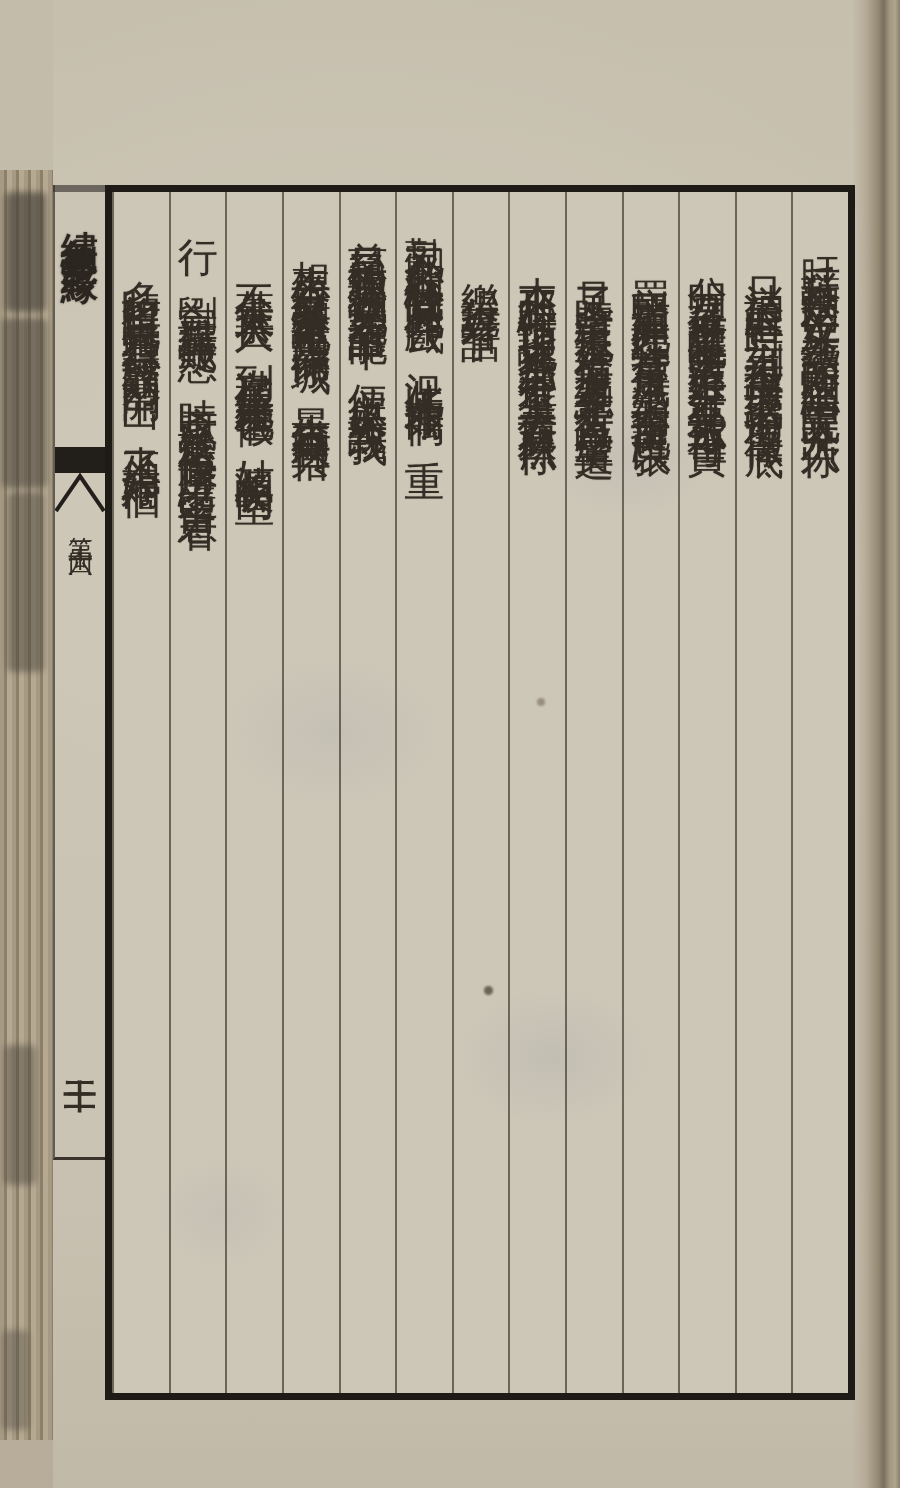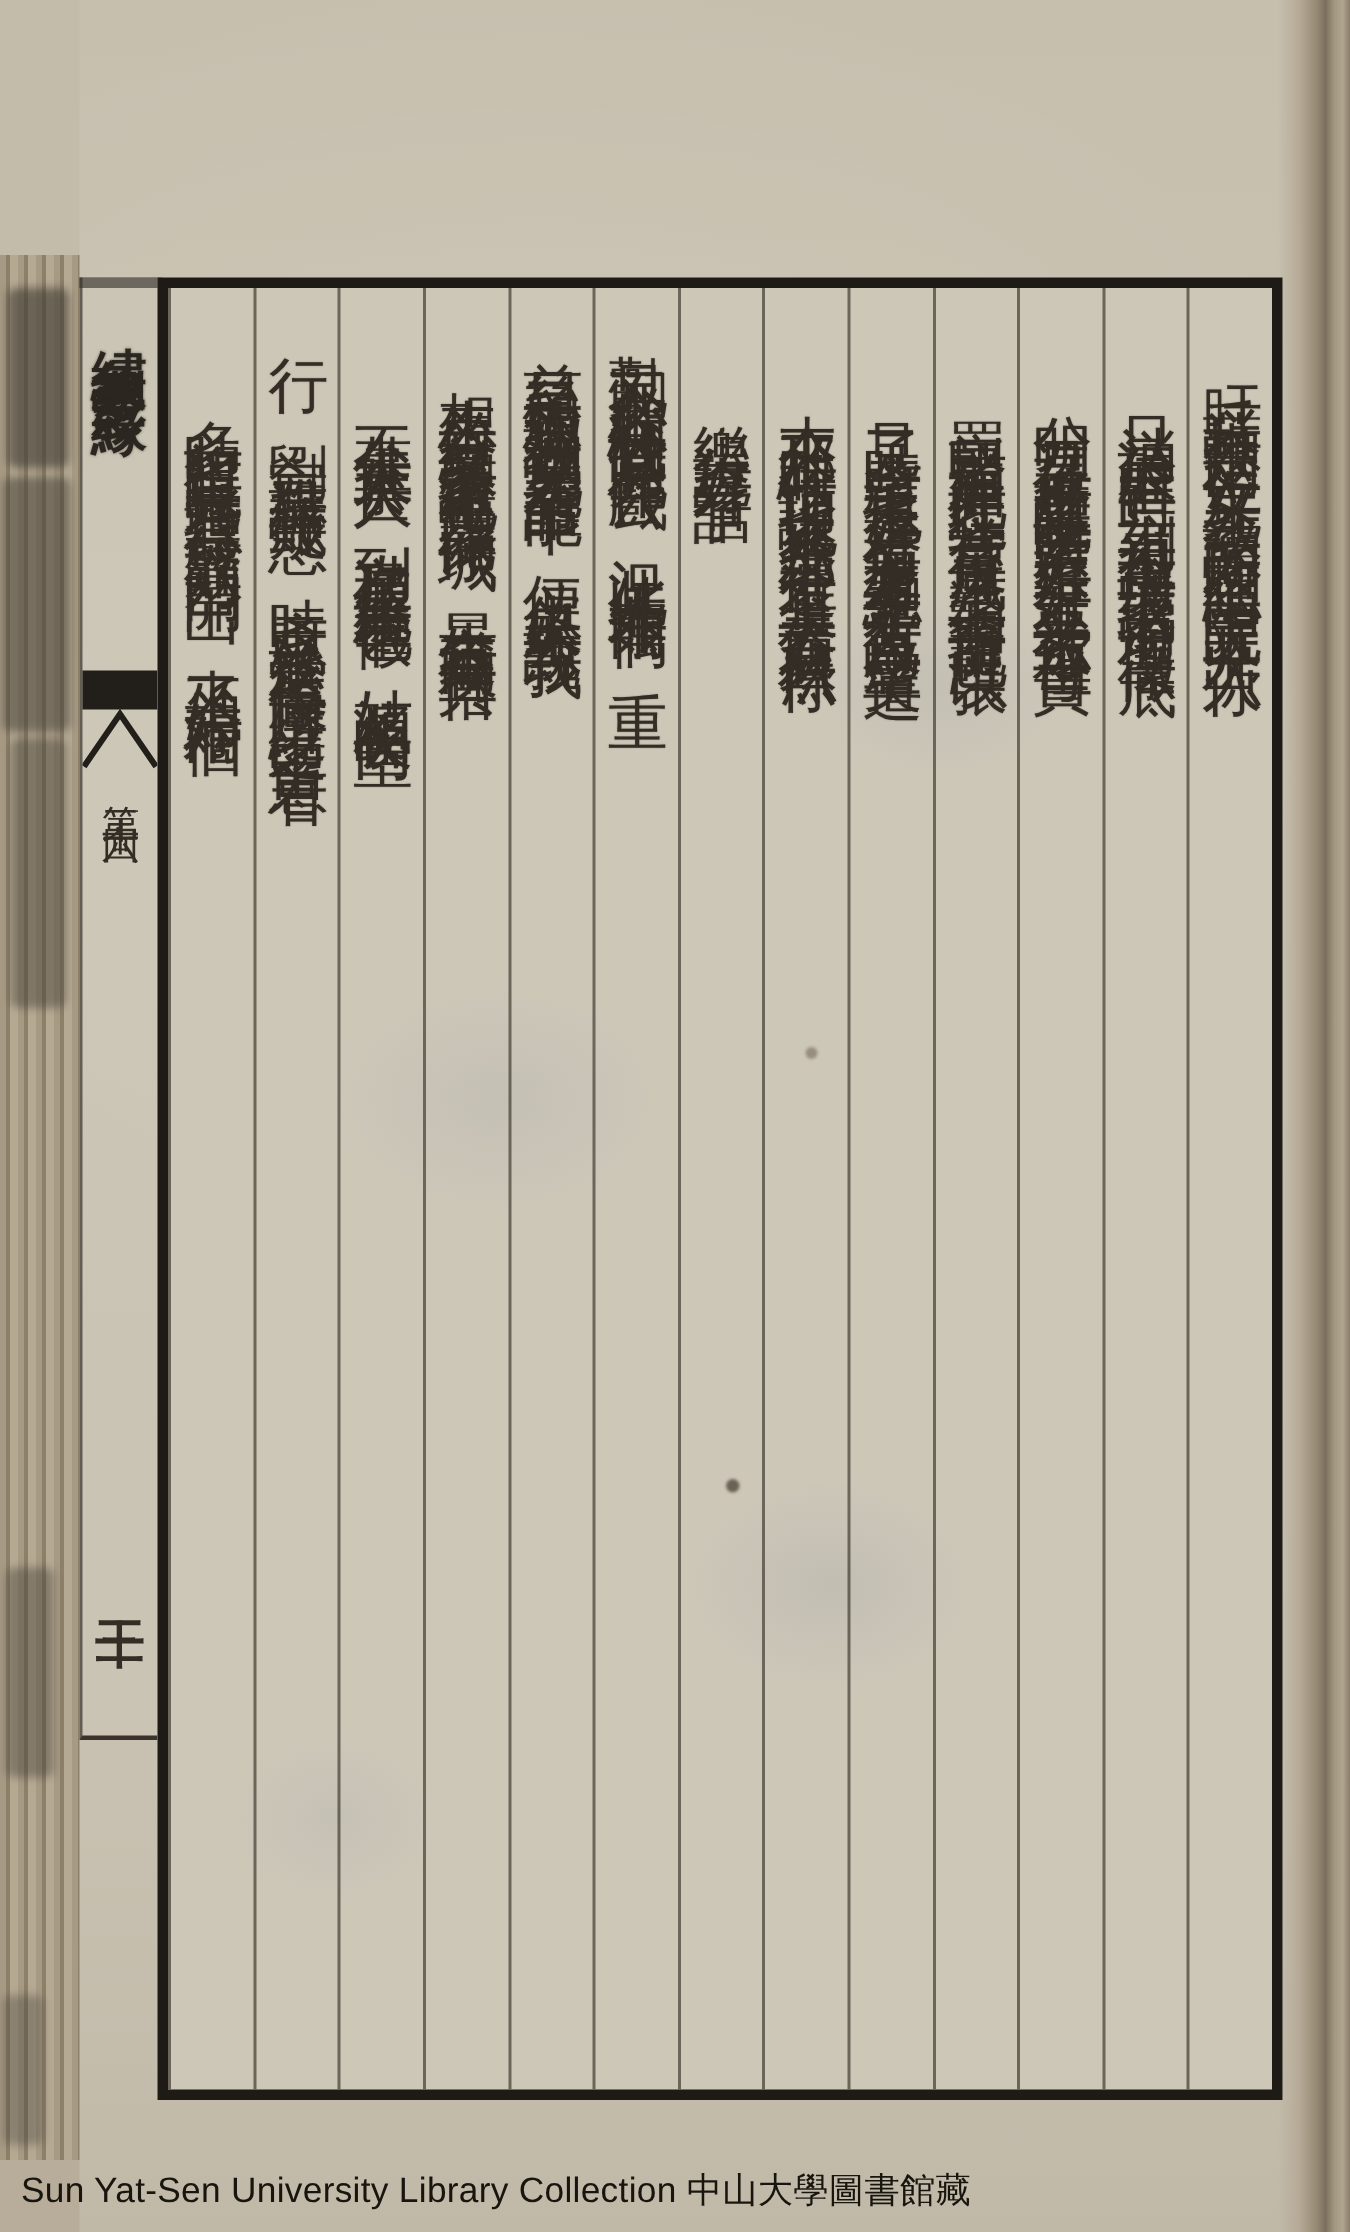--- a/index.html
+++ b/index.html
@@ -125,15 +125,14 @@
       <div class="col" style="padding-top:36px;letter-spacing:6px;">想來自古紅顏多薄命也不須豔慕比傾城　景生道爾何其俗</div>
       <div class="col" style="padding-top:61px;letter-spacing:5px;">不慕佳人慕甚人　到次晨便告先生權乞假　姑婆相喚內堂</div>
       <div class="col" style="padding-top:15px;letter-spacing:8px;">行　劉宣應諾無疑惑　時彥來於堂後停向屏縫之中留意看</div>
       <div class="col" style="padding-top:56px;">多時望得眼兒昏只聽得一聲欵乃門開出　來了娉婷兩個</div>
     </div>
   </div>
 
   <div class="ink-dot" style="left:484px;top:986px;width:9px;height:9px;background:#6b6256;"></div>
   <div class="ink-dot" style="left:537px;top:698px;width:8px;height:8px;background:#978e7f;"></div>
 
-  <div class="caption">Sun Yat-Sen University Library Collection 中山大學圖書館藏</div>
 
 </div>
 
 </body></html>

